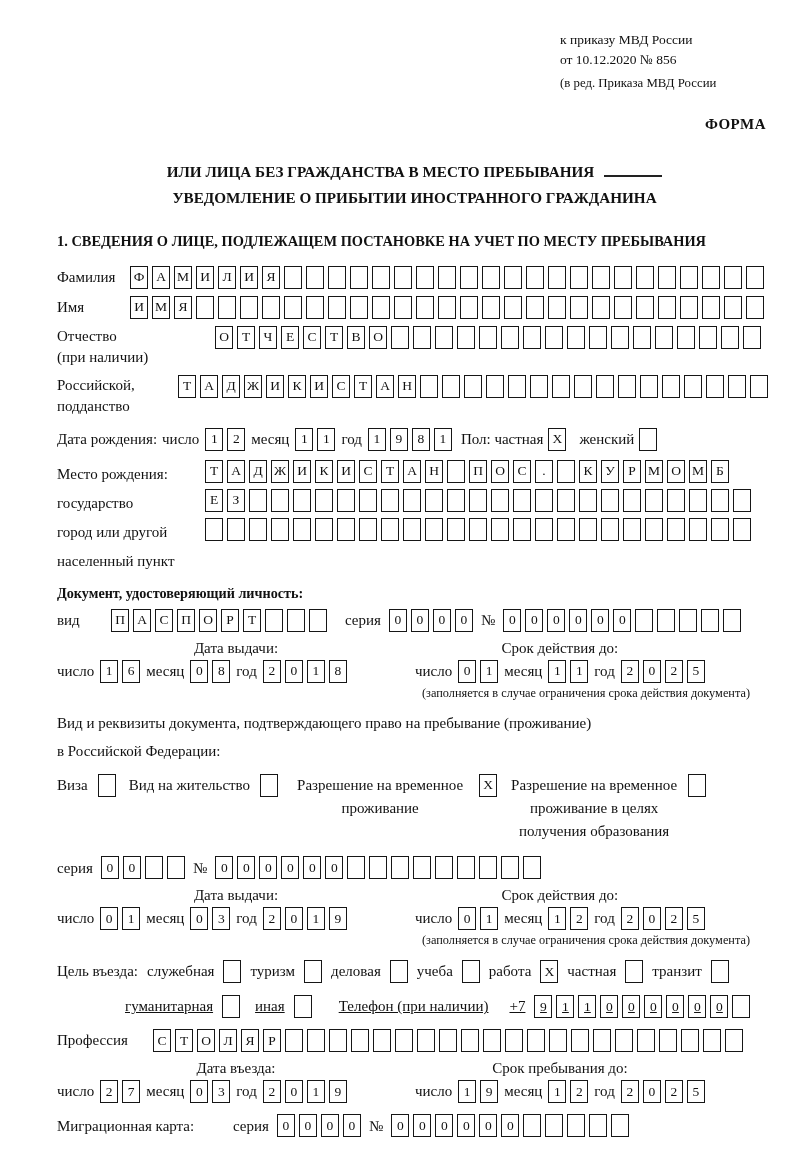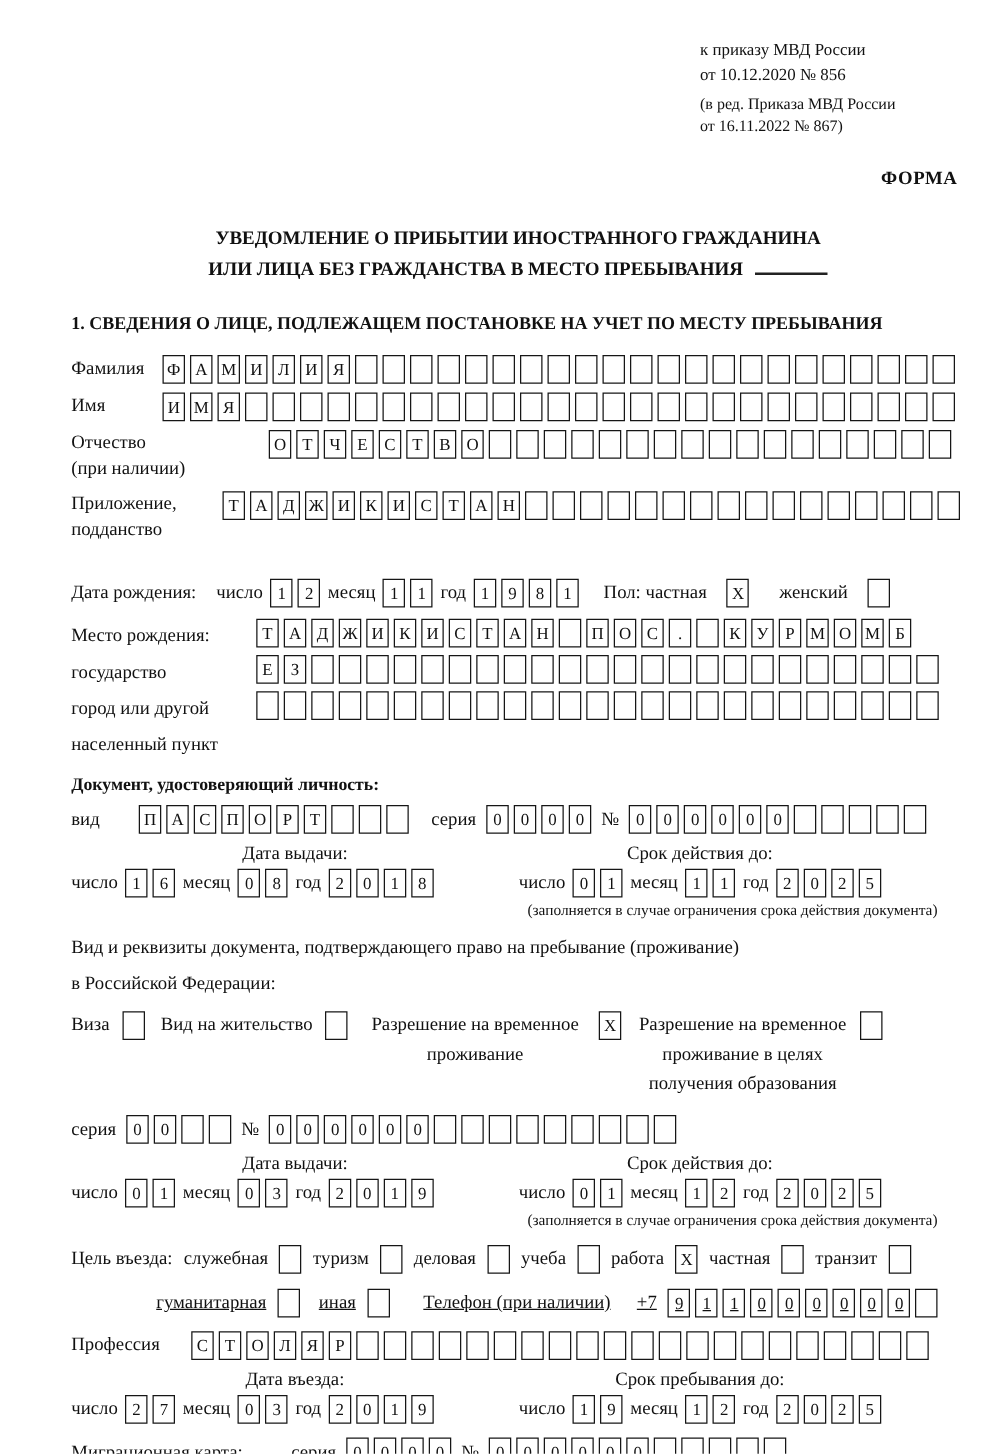--- a/index.html
+++ b/index.html
@@ -59,29 +59,28 @@
 </head>
 <body>
 
 <div class="page">
 
   <div class="hdr-block">
     <div>к приказу МВД России</div>
     <div>от 10.12.2020 № 856</div>
     <div class="rev">
       <div>(в ред. Приказа МВД России</div>
-      <div>от 16.11.2022 № 867)</div>
     </div>
   </div>
 
   <div class="forma">ФОРМА</div>
 
   <div class="title">
+    <div><span>ИЛИ ЛИЦА БЕЗ ГРАЖДАНСТВА В МЕСТО ПРЕБЫВАНИЯ</span><span class="blank-line"></span></div>
     <div>УВЕДОМЛЕНИЕ О ПРИБЫТИИ ИНОСТРАННОГО ГРАЖДАНИНА</div>
-    <div><span>ИЛИ ЛИЦА БЕЗ ГРАЖДАНСТВА В МЕСТО ПРЕБЫВАНИЯ</span><span class="blank-line"></span></div>
   </div>
 
   <div class="sec-heading">1. СВЕДЕНИЯ О ЛИЦЕ, ПОДЛЕЖАЩЕМ ПОСТАНОВКЕ НА УЧЕТ ПО МЕСТУ ПРЕБЫВАНИЯ</div>
 
   <div class="frow" style="margin-top:16px">
     <span class="lbl" style="width:73px">Фамилия</span>
     <span class="bgroup">
         <span class="box">Ф</span>
         <span class="box">А</span>
         <span class="box">М</span>
@@ -178,21 +177,21 @@
         <span class="box"></span>
         <span class="box"></span>
         <span class="box"></span>
         <span class="box"></span>
         <span class="box"></span>
       </span>
   </div>
 
   <div class="frow">
     <span style="width:121px; flex:none">
-      <span class="lbl2" style="display:block">Приложение,</span>
+      <span class="lbl2" style="display:block">Российской,</span>
       <span class="lbl2" style="display:block">подданство</span>
     </span>
     <span class="bgroup">
         <span class="box">Т</span>
         <span class="box">А</span>
         <span class="box">Д</span>
         <span class="box">Ж</span>
         <span class="box">И</span>
         <span class="box">К</span>
         <span class="box">И</span>
@@ -212,21 +211,21 @@
         <span class="box"></span>
         <span class="box"></span>
         <span class="box"></span>
         <span class="box"></span>
         <span class="box"></span>
         <span class="box"></span>
         <span class="box"></span>
       </span>
   </div>
 
-  <div class="frow" style="gap:16px; margin-top:28px">
+  <div class="frow" style="gap:5px; margin-top:11px">
     <span class="lbl">Дата рождения:</span>
     <span class="dgroup">
         <span class="dlab">число</span>
         <span class="bgroup">
           <span class="box">1</span>
           <span class="box">2</span>
         </span>
         <span class="dlab">месяц</span>
         <span class="bgroup">
           <span class="box">1</span>

